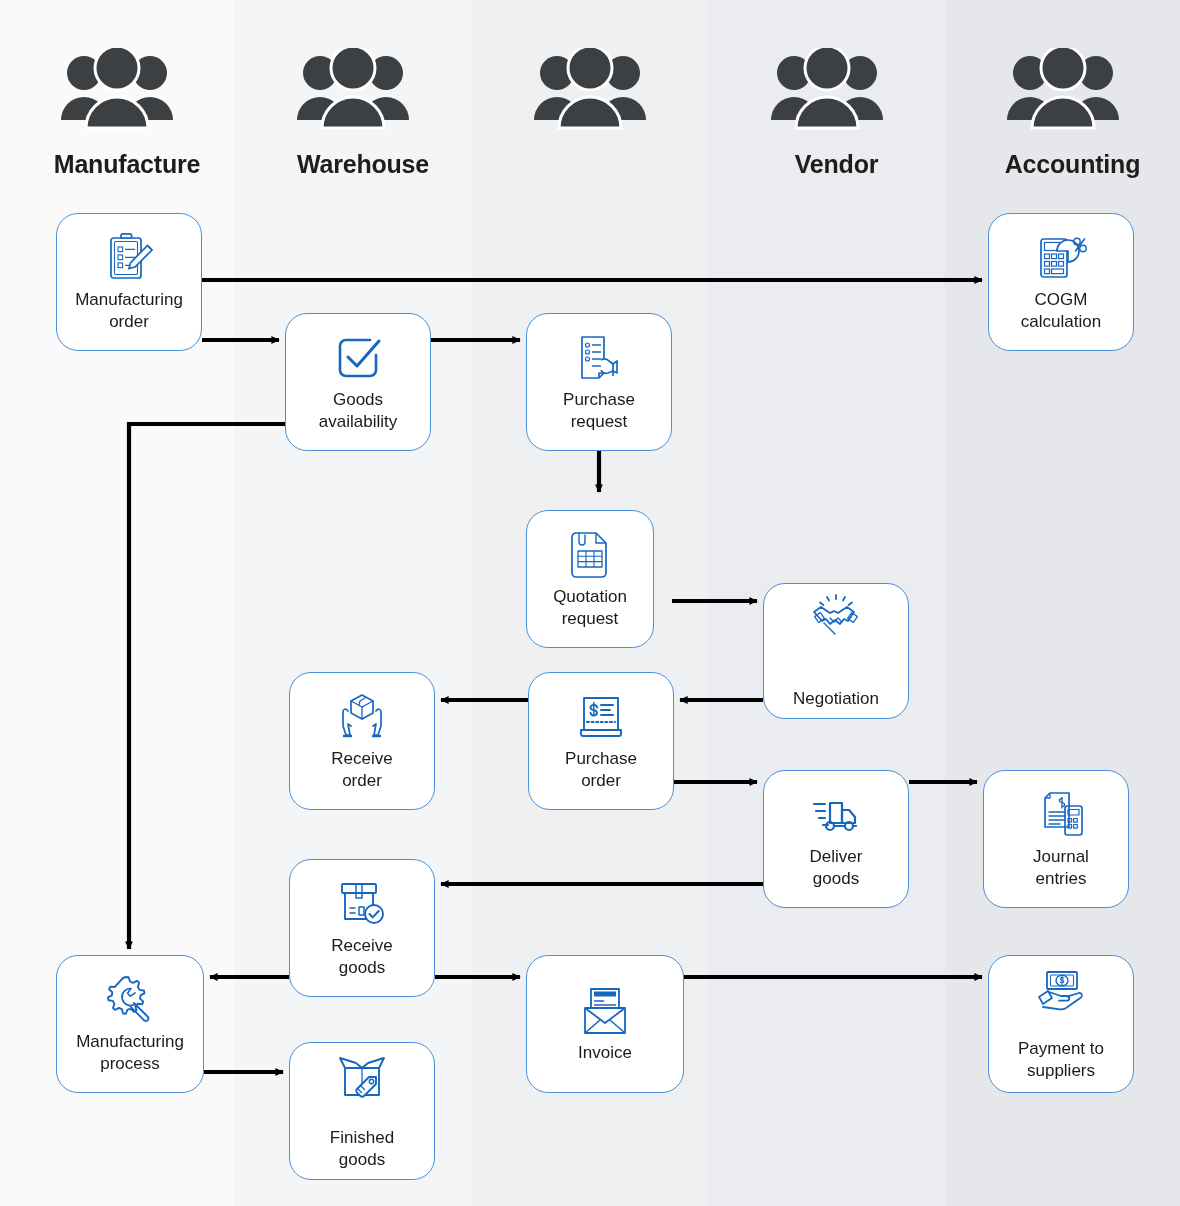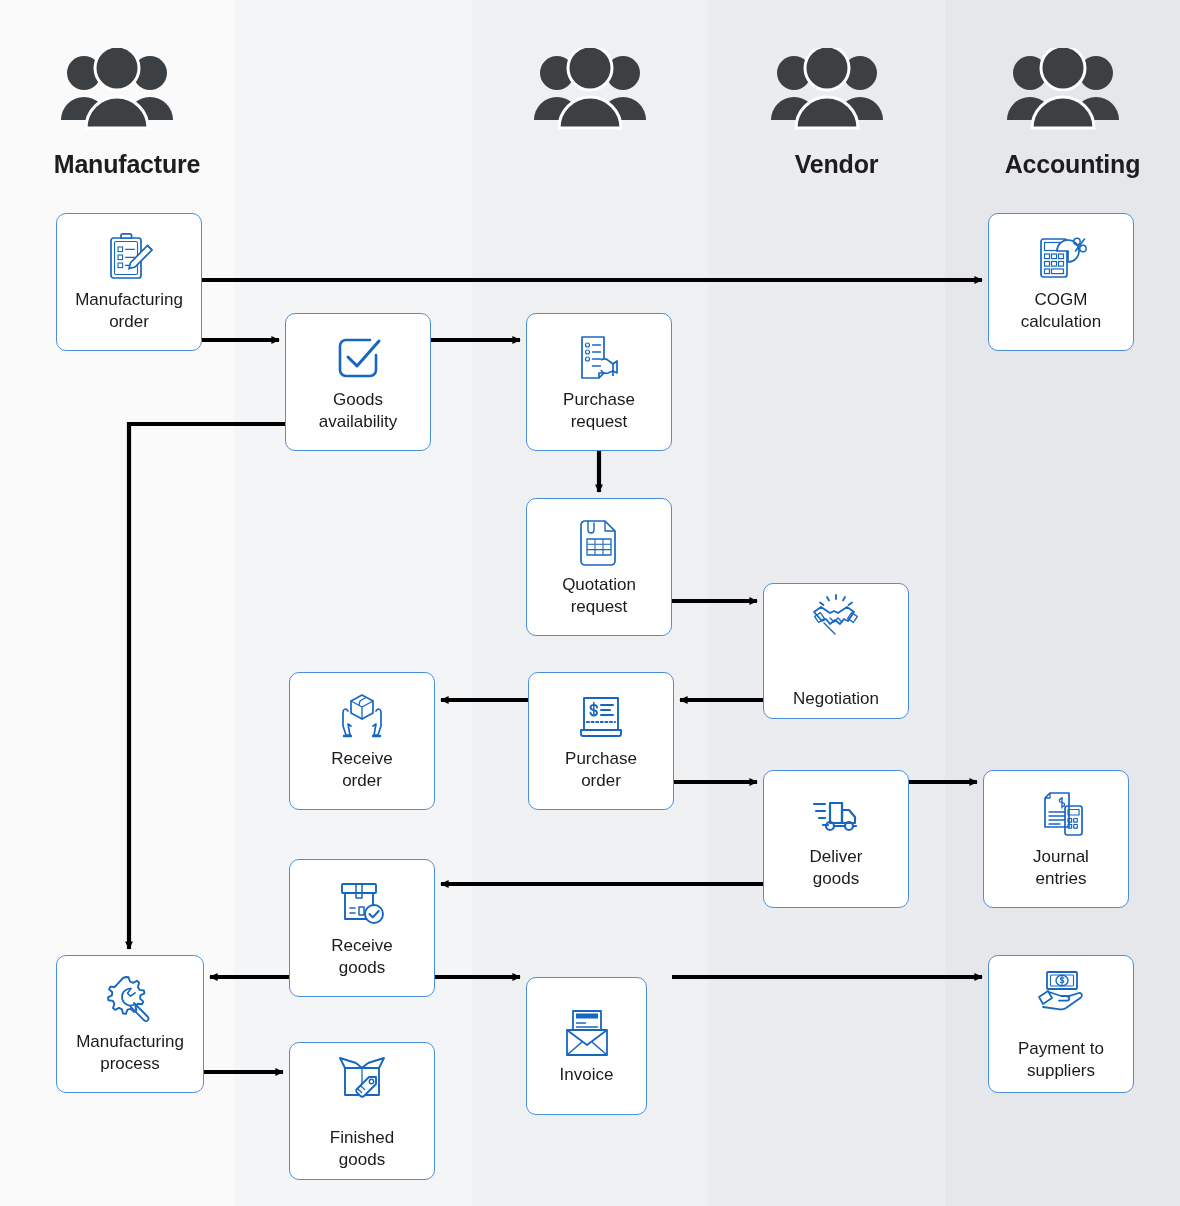--- a/index.html
+++ b/index.html
@@ -20,21 +20,21 @@
   .lane-head .lane-title{
     font-size:25px;font-weight:bold;color:#1d1d1d;letter-spacing:-0.2px;
     margin-top:8px;white-space:nowrap;padding-left:20px;
   }
 
   
   .node{
     position:absolute;
     background:#ffffff;
     border:1.6px solid #4a90d9;
-    border-radius:10px;
+    border-radius:22px;
     box-sizing:border-box;
     display:flex;flex-direction:column;
     align-items:center;justify-content:center;
     padding:6px 4px 8px;
   }
   .node .ico{display:flex;align-items:center;justify-content:center;height:58px;margin-bottom:2px;}
   .node .lbl{
     font-size:17px;line-height:1.30;color:#1b1b1b;text-align:center;
     white-space:pre-line;
   }
@@ -62,20 +62,35 @@
         <circle cx="93" cy="25" r="17"></circle>
             <path d="M70 72a23 23 0 0 1 46 0z"></path>
         <circle cx="60" cy="20" r="22" stroke="#ffffff" stroke-width="3"></circle>
             <path d="M29 80a31 31 0 0 1 62 0z" stroke="#ffffff" stroke-width="3"></path>
       </g>
         </svg>
     </div>
     <div class="lane-title">Manufacture</div>
   </div>
 
+  <div class="lane-head" style="left:234px;top:42px;width:238px;">
+    <div class="people">
+      <svg width="120" height="88" viewBox="0 0 120 88">
+          <g fill="#3d4043">
+        <circle cx="27" cy="25" r="17"></circle>
+            <path d="M4 72a23 23 0 0 1 46 0z"></path>
+        <circle cx="93" cy="25" r="17"></circle>
+            <path d="M70 72a23 23 0 0 1 46 0z"></path>
+        <circle cx="60" cy="20" r="22" stroke="#ffffff" stroke-width="3"></circle>
+            <path d="M29 80a31 31 0 0 1 62 0z" stroke="#ffffff" stroke-width="3"></path>
+      </g>
+        </svg>
+    </div>
+    <div class="lane-title">Warehouse</div>
+  </div>
 
   <div class="lane-head" style="left:472px;top:42px;width:236px;">
     <div class="people">
       <svg width="120" height="88" viewBox="0 0 120 88">
           <g fill="#3d4043">
         <circle cx="27" cy="25" r="17"></circle>
             <path d="M4 72a23 23 0 0 1 46 0z"></path>
         <circle cx="93" cy="25" r="17"></circle>
             <path d="M70 72a23 23 0 0 1 46 0z"></path>
         <circle cx="60" cy="20" r="22" stroke="#ffffff" stroke-width="3"></circle>
@@ -208,21 +223,21 @@
           <path d="M19.5 13h8M19.5 20h8M19.5 27h8M19.5 34h8" stroke-linecap="round" stroke-width="1.4"></path>
         </g>
         <path d="M28 28c3-2 6-1 8 1l4 3 4-3v12l-4-2-5 2c-3 1-6-.5-7-3" fill="#fff"></path>
         <path d="M40 32v12"></path>
       </svg>
     </div>
     <div class="lbl">Purchase
 request</div>
   </div>
 
-  <div class="node" style="left:526px;top:498px;width:146px;height:138px;">
+  <div class="node" style="left:526px;top:510px;width:128px;height:138px;">
     <div class="ico">
       <svg width="52" height="52" viewBox="0 0 52 52" fill="none" stroke="#1767c0" stroke-width="1.7" stroke-linejoin="round">
         <path d="M12 4h20l10 10v30a4 4 0 0 1-4 4H12a4 4 0 0 1-4-4V8a4 4 0 0 1 4-4z"></path>
         <path d="M32 4v10h10" stroke-width="1.4"></path>
         <path d="M15 4v9a3 3 0 0 0 6 0V6" stroke-width="1.4" stroke-linecap="round"></path>
         <rect x="14" y="22" width="24" height="16" stroke-width="1.3"></rect>
         <path d="M14 27.3h24M14 32.6h24M22 22v16M30 22v16" stroke-width="1.1"></path>
       </svg>
     </div>
     <div class="lbl">Quotation
@@ -332,21 +347,21 @@
         <path d="M22 3l2.6.3 1.4 4.2 3 1.3 4-2 2.2 1.9-1.3 4.3 1.6 2.9 4.4.6.5 2.8-3.9 2.1-.4 3.2 3.2 3-1.2 2.6-4.4-.4-2.2 2.4.9 4.3-2.5 1.4-3.3-3-3.1.8-1.7 4.1-2.8-.2-1-4.3-2.9-1.4-4 2-2.1-1.9 1.4-4.2-1.6-2.9-4.4-.7-.4-2.8 3.9-2 .4-3.2-3.2-3 1.2-2.6 4.4.4 2.2-2.4L19 4z"></path>
         <path d="M26.5 14.5a8.5 8.5 0 1 0 4 16" stroke-width="1.7"></path>
         <path d="M27 14.6l-3.5 4.6 3 3 4.6-3.4" stroke-width="1.6"></path>
         <path d="M30 29l14 14a2.6 2.6 0 0 1-3.6 3.6L26.5 32.6" stroke-width="1.8"></path>
       </svg>
     </div>
     <div class="lbl">Manufacturing
 process</div>
   </div>
 
-  <div class="node" style="left:526px;top:977px;width:121px;height:138px;">
+  <div class="node" style="left:526px;top:955px;width:158px;height:138px;">
     <div class="ico">
       <svg width="52" height="52" viewBox="0 0 52 52" fill="none" stroke="#1767c0" stroke-width="1.8" stroke-linejoin="round">
         <rect x="12" y="4" width="28" height="22" fill="#fff"></rect>
         <rect x="15" y="6.5" width="22" height="5" fill="#1767c0" stroke="none"></rect>
         <path d="M15.5 16h9M15.5 20h21M15.5 24h17" stroke-width="1.5" stroke-linecap="round"></path>
         <path d="M6 23h40v25H6z" fill="#fff"></path>
         <path d="M6 23l20 15 20-15"></path>
         <path d="M6 48l15-13M46 48L31 35" stroke-width="1.6"></path>
       </svg>
     </div>

